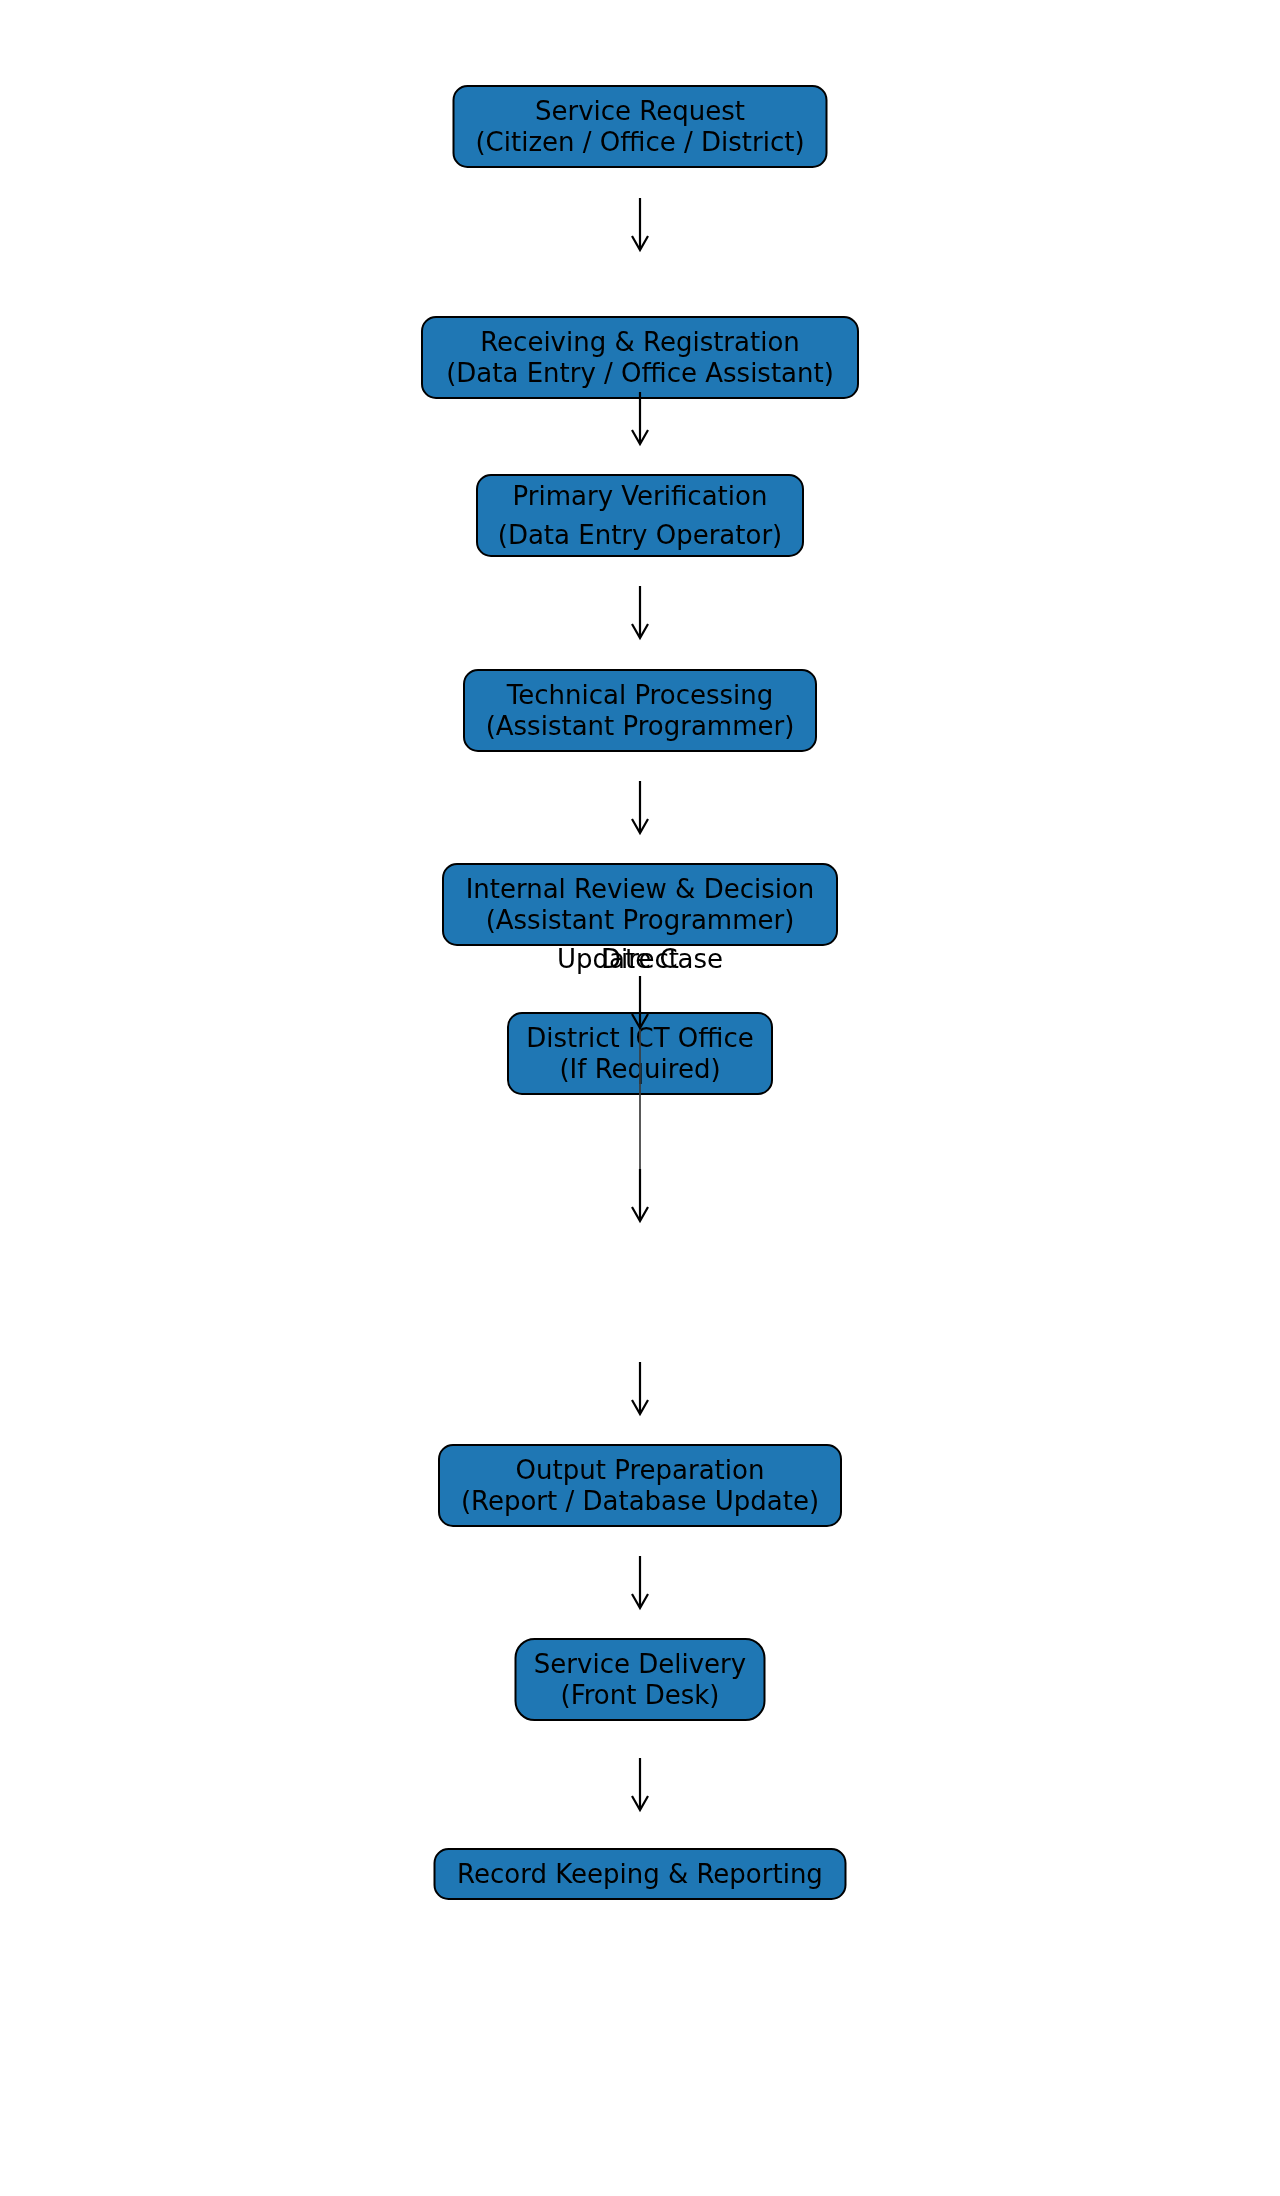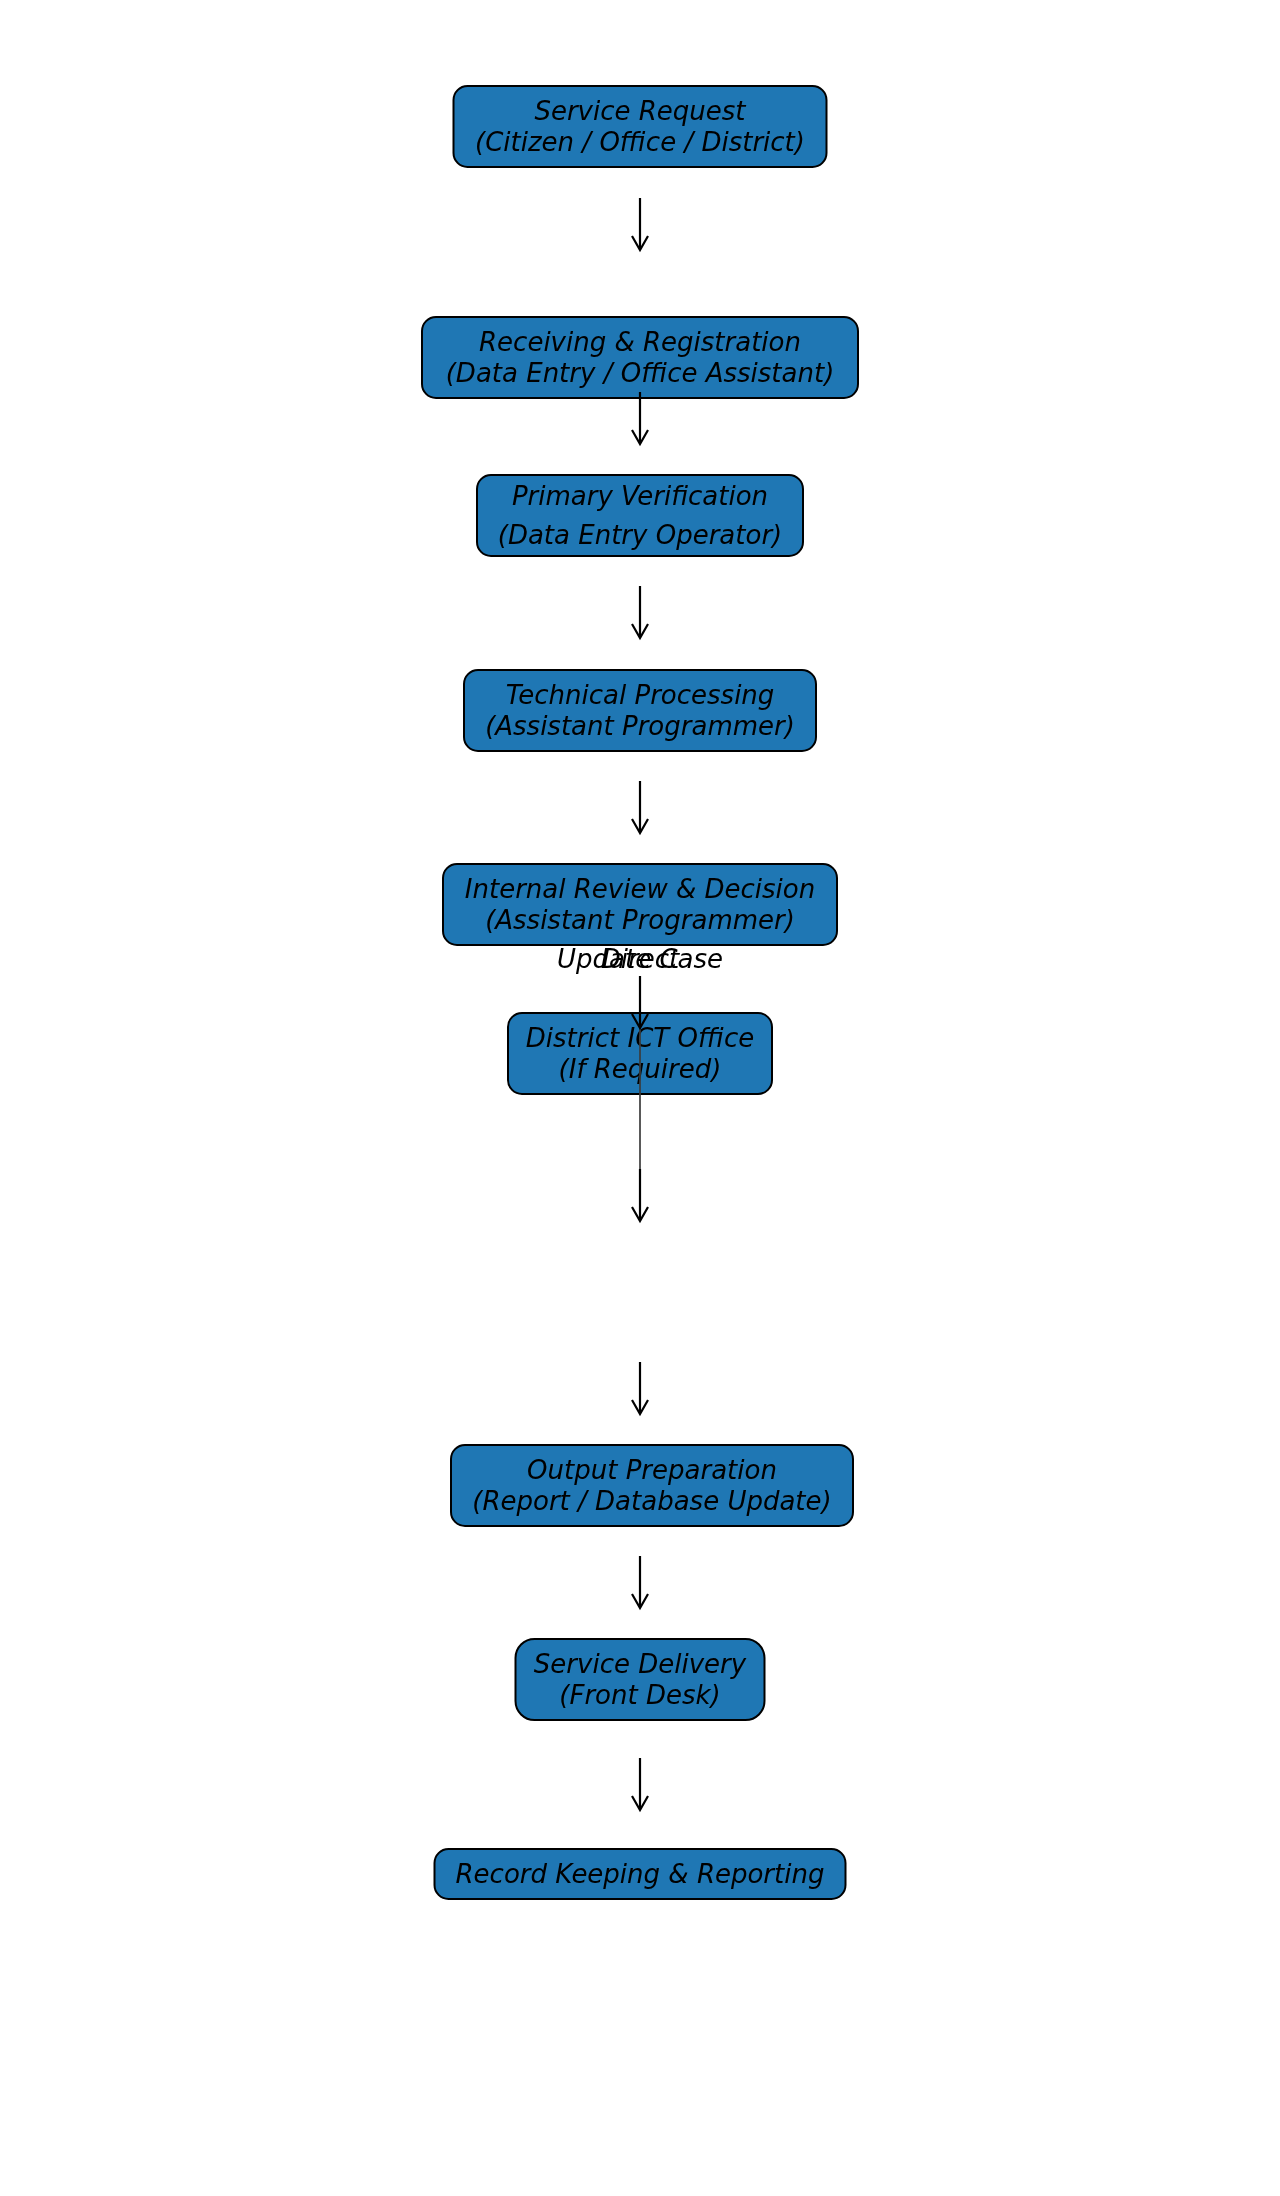--- a/index.html
+++ b/index.html
@@ -15,21 +15,20 @@
     background: var(--bg-color);
   }
   .canvas {
     position: relative;
     width: 1280px;
     height: 2054px;
     background: var(--bg-color);
     font-family: "DejaVu Sans", "Liberation Sans", sans-serif;
     color: var(--text-color);
     overflow: hidden;
-    font-style: italic;
   }
   .node {
     position: absolute;
     left: 50%;
     transform: translateX(-50%);
     height: 83px;
     background: var(--node-fill);
     border: 2.5px solid var(--node-border);
     border-radius: 15px;
     display: flex;
@@ -41,21 +40,21 @@
     line-height: 31px;
     white-space: nowrap;
   }
   .n1  { top: 85px;   width: 375px; }
   .n2  { top: 280px;  width: 438px; margin-top: 36px; }
   .n3  { top: 474px;  width: 328px; gap: 8px; }
   .n4  { top: 669px;  width: 354px; }
   .n5  { top: 863px;  width: 396px; }
   .n6  { top: 1012px; width: 266px; }
   .n7  { top: 1250px; width: 315px; }
-  .n8  { top: 1444px; width: 404px; margin-left: 12px; }
+  .n8  { top: 1444px; width: 404px; }
   .n9  { top: 1638px; width: 251px; border-radius: 20px; }
   .n10 { top: 1848px; width: 413px; height: 52px; }
   .edge-label {
     position: absolute;
     left: 50%;
     transform: translateX(-50%);
     top: 944px;
     font-size: 26px;
     line-height: 30px;
     white-space: nowrap;

